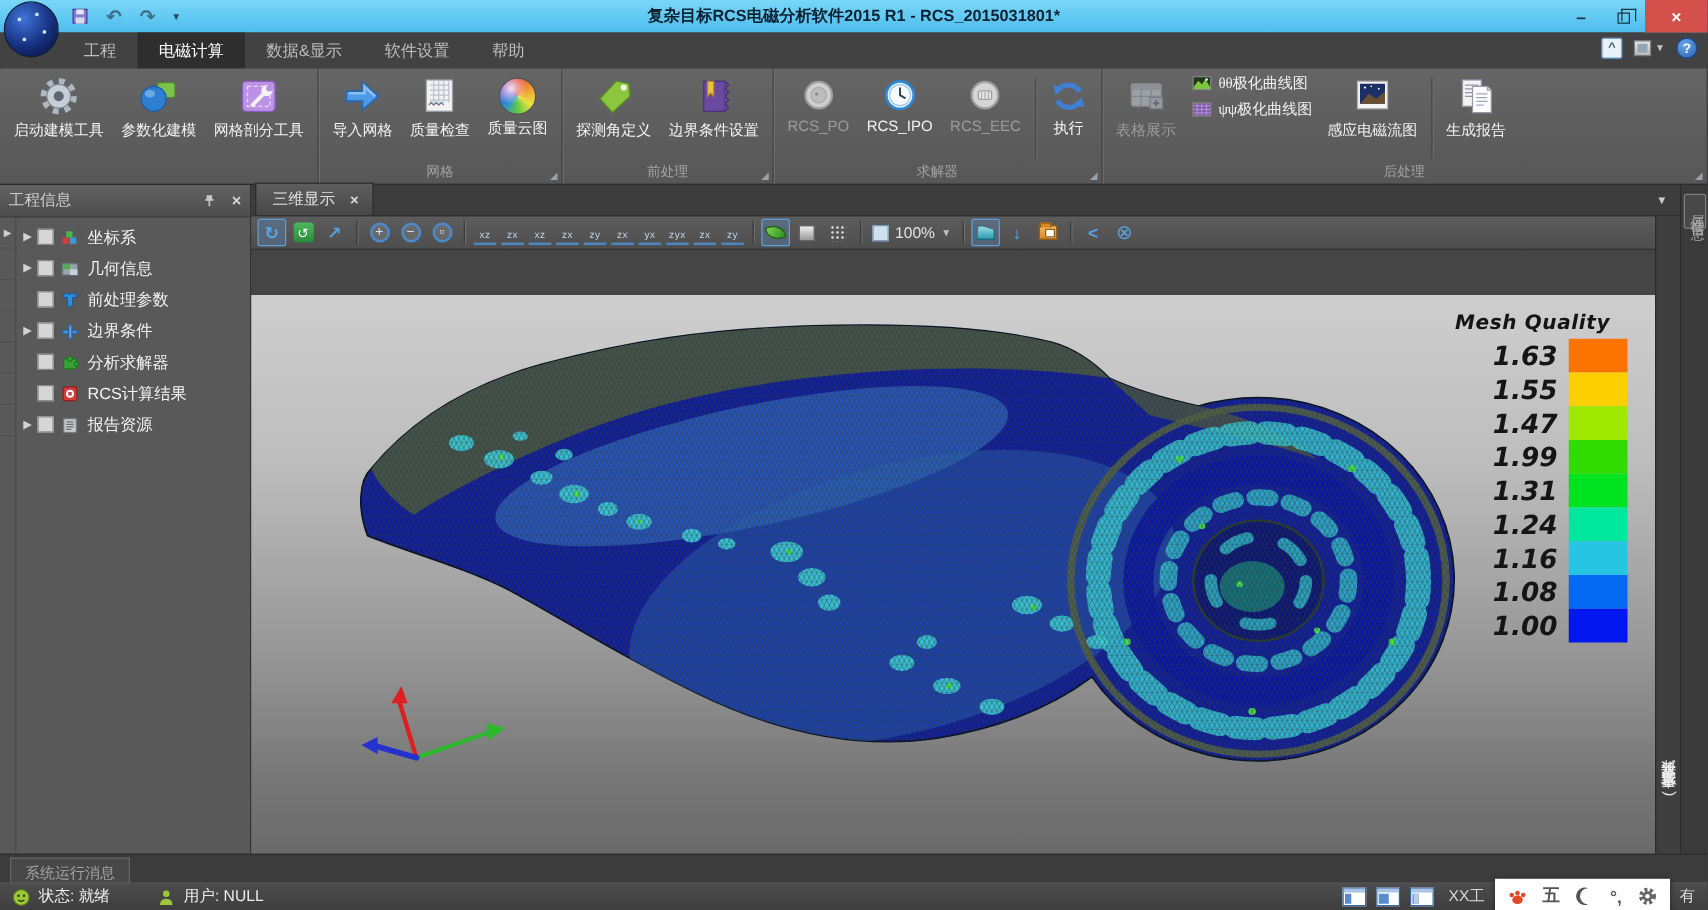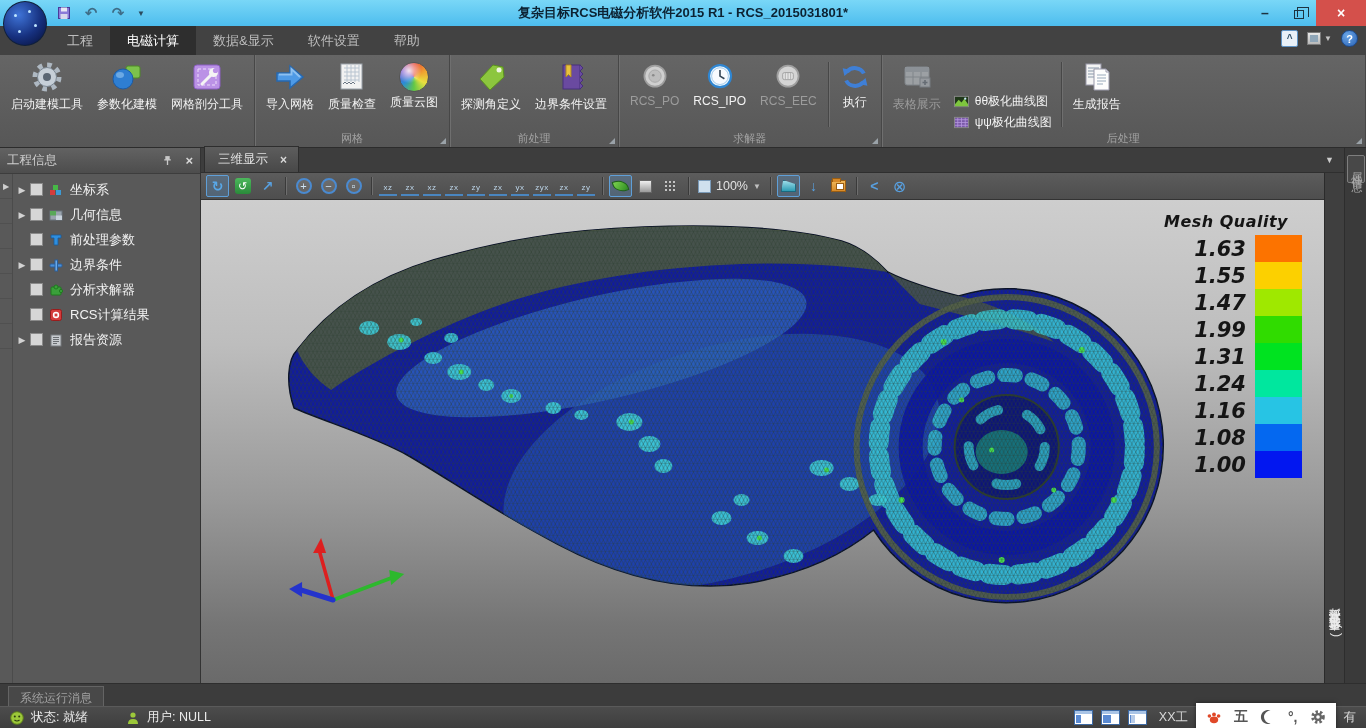--- a/index.html
+++ b/index.html
@@ -48,21 +48,21 @@
   .rgroup { display:flex; flex-direction:column; border-right:1px solid #474747; box-shadow:1px 0 0 #6f6f6f; }
   .rgroup-content { flex:1; display:flex; align-items:stretch; padding:3px 5px 0 5px; gap:2px; }
   .rgroup-label { height:16px; position:relative; text-align:center; color:#a2a2a2; font-size:11px; line-height:15px; padding:0 14px; }
   .corner { position:absolute; right:3px; bottom:3px; width:0; height:0;
     border-left:6px solid transparent; border-bottom:6px solid #9aa2a8; }
   .rbtn { display:flex; flex-direction:column; align-items:center; justify-content:flex-start;
     gap:2px; padding:2px 6px; color:#f2f2f2; font-size:12px; white-space:nowrap; border-radius:2px; }
   .rbtn .ric { width:34px; height:34px; display:block; }
   .rbtn.small-ic .ric { width:30px; height:30px; margin-top:2px; }
   .rbtn.disabled { color:#9c9c9c; }
-  .rbtn-stack { display:flex; flex-direction:column; justify-content:flex-end; gap:4px; padding:0 4px; }
+  .rbtn-stack { display:flex; flex-direction:column; justify-content:flex-start; gap:4px; padding:0 4px;font-family:Liberation Serif, serif; }
   .rbtn-row { display:flex; align-items:center; gap:5px; color:#f2f2f2; font-size:12px; white-space:nowrap; }
   .rbtn-row .ric16 { width:17px; height:15px; }
   .vsep { width:1px; background:#474747; box-shadow:1px 0 0 #6f6f6f; margin:4px 3px; }
   .sphere-rainbow { width:30px; height:30px; margin-top:2px; border-radius:50%;
     background:conic-gradient(#e84a3a,#f0a030,#e8e040,#62c846,#2a8ad8,#7a4ac8,#e84a3a); position:relative; border:1px solid #555; }
   .sphere-rainbow::after { content:""; position:absolute; inset:0; border-radius:50%;
     background:radial-gradient(circle at 32% 28%, rgba(255,255,255,.85), rgba(255,255,255,0) 45%); }
 
   
   .main { position:absolute; left:0; top:148px; right:0; bottom:45px; display:flex; }
@@ -109,21 +109,21 @@
   .zoomctl .sq { width:13px; height:13px; background:#cfe0ee; border:1px solid #7a9ab8; }
   .zoomctl .caret { font-size:8px; color:#c0c0c0; }
   .cropteal { width:15px; height:12px; background:linear-gradient(#9adce8,#2e9cb4); border:1px solid #1a6a80;
     clip-path:polygon(0 100%, 15% 0, 100% 35%, 100% 100%); }
   .folder { width:15px; height:12px; background:linear-gradient(#f0b85a,#d88a28); border:1px solid #9a5e14; position:relative; }
   .folder::before { content:""; position:absolute; left:0; top:-3px; width:7px; height:3px; background:#d88a28; border:1px solid #9a5e14; border-bottom:none; }
   .folder::after { content:""; position:absolute; right:1px; top:2px; width:6px; height:5px; background:#fff; border:1px solid #9a5e14; }
 
   
   .canvas3d { flex:1; position:relative; overflow:hidden;
-    background:linear-gradient(180deg,#cecece 0%,#bdbdbd 30%,#999999 62%,#757575 88%,#6a6a6a 100%); }
+    background:linear-gradient(180deg,#cecece 0%,#bdbdbd 30%,#999999 62%,#757575 88%,#6a6a6a 100%);margin-top:36px; }
   .model-svg { position:absolute; inset:0; width:100%; height:100%; }
 
   
   .legend { position:absolute; top:12px; right:22px; width:152px; }
   .legend-title { font:italic bold 16px "DejaVu Sans",sans-serif; color:#151515; text-align:center; letter-spacing:0.5px; }
   .legend-rows { margin-top:4px; }
   .legend-row { display:flex; align-items:center; height:27px; }
   .legend-val { flex:1; text-align:right; padding-right:9px; font:italic bold 21px "DejaVu Sans",sans-serif; color:#151515; }
   .legend-swatch { width:47px; height:27px; }
 
@@ -342,20 +342,31 @@
             </svg>
           <span>θθ极化曲线图</span>
         </div>
         <div class="rbtn-row">
           <svg class="ric16" viewBox="0 0 16 16">
               <rect x="0.5" y="2.5" width="15" height="11" fill="#7a5aa8" stroke="#888"></rect>
               <path d="M1 5 h14 M1 8 h14 M1 11 h14 M4 3 v10 M8 3 v10 M12 3 v10" stroke="#b89ae0" stroke-width="0.8" fill="none"></path>
             </svg>
           <span>ψψ极化曲线图</span>
         </div>
+      </div>
+      <div class="rbtn">
+        <svg class="ric" viewBox="0 0 34 34">
+            <rect x="5" y="5" width="24" height="22" fill="#f4f4f4" stroke="#b0b0b0"></rect>
+            <rect x="7" y="7" width="20" height="16" fill="#1c2f66"></rect>
+            <polygon points="7,23 14,15 20,19 27,13 27,23" fill="#6a4e30"></polygon>
+            <circle cx="11" cy="10" r="0.9" fill="#fff"></circle>
+            <circle cx="16" cy="9" r="0.7" fill="#fff"></circle>
+            <circle cx="22" cy="11" r="0.8" fill="#fff"></circle>
+          </svg>
+        <span>感应电磁流图</span>
       </div>
       <div class="vsep"></div>
       <div class="rbtn">
         <svg class="ric" viewBox="0 0 34 34">
             <rect x="6" y="4" width="15" height="21" fill="#f4f4f4" stroke="#99a"></rect>
             <path d="M8 8 h11 M8 11 h11 M8 14 h11 M8 17 h8" stroke="#89a" stroke-width="1" fill="none"></path>
             <path d="M14 9 h12 l3 3 v18 h-15 Z" fill="#fdfdfd" stroke="#99a"></path>
             <path d="M26 9 v3 h3" fill="none" stroke="#99a"></path>
             <path d="M17 15 h9 M17 18 h9 M17 21 h9 M17 24 h6" stroke="#9ab" stroke-width="1" fill="none"></path>
           </svg>

